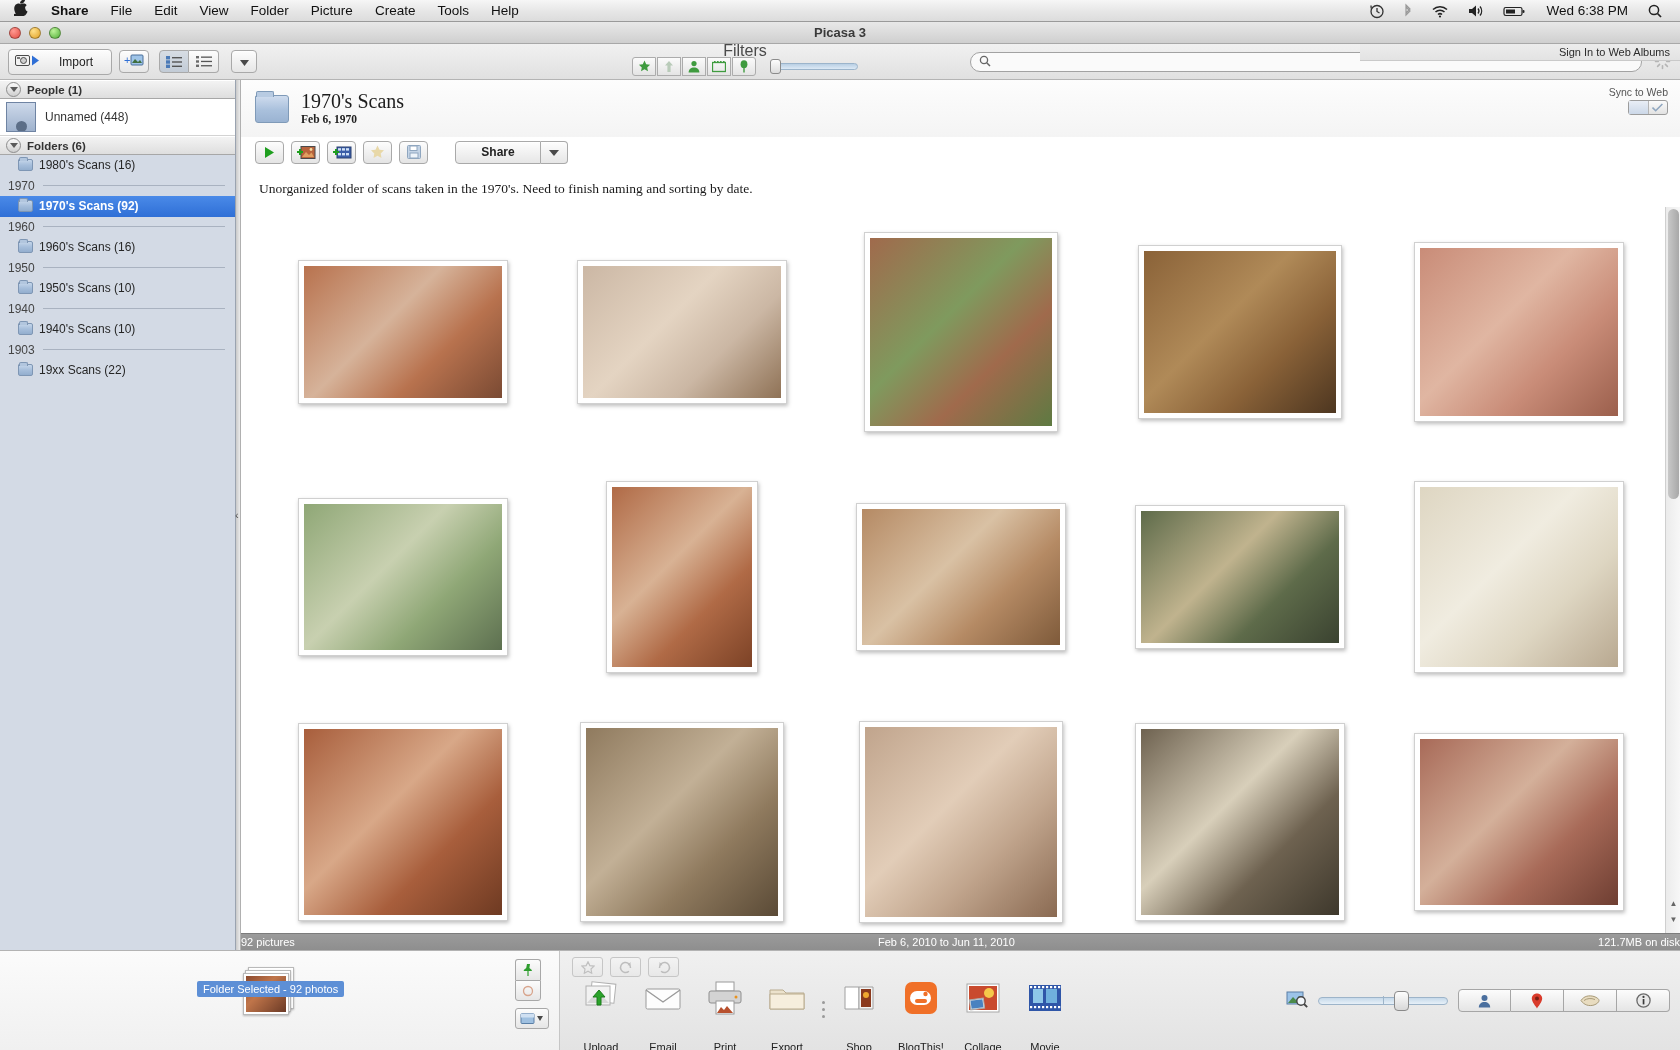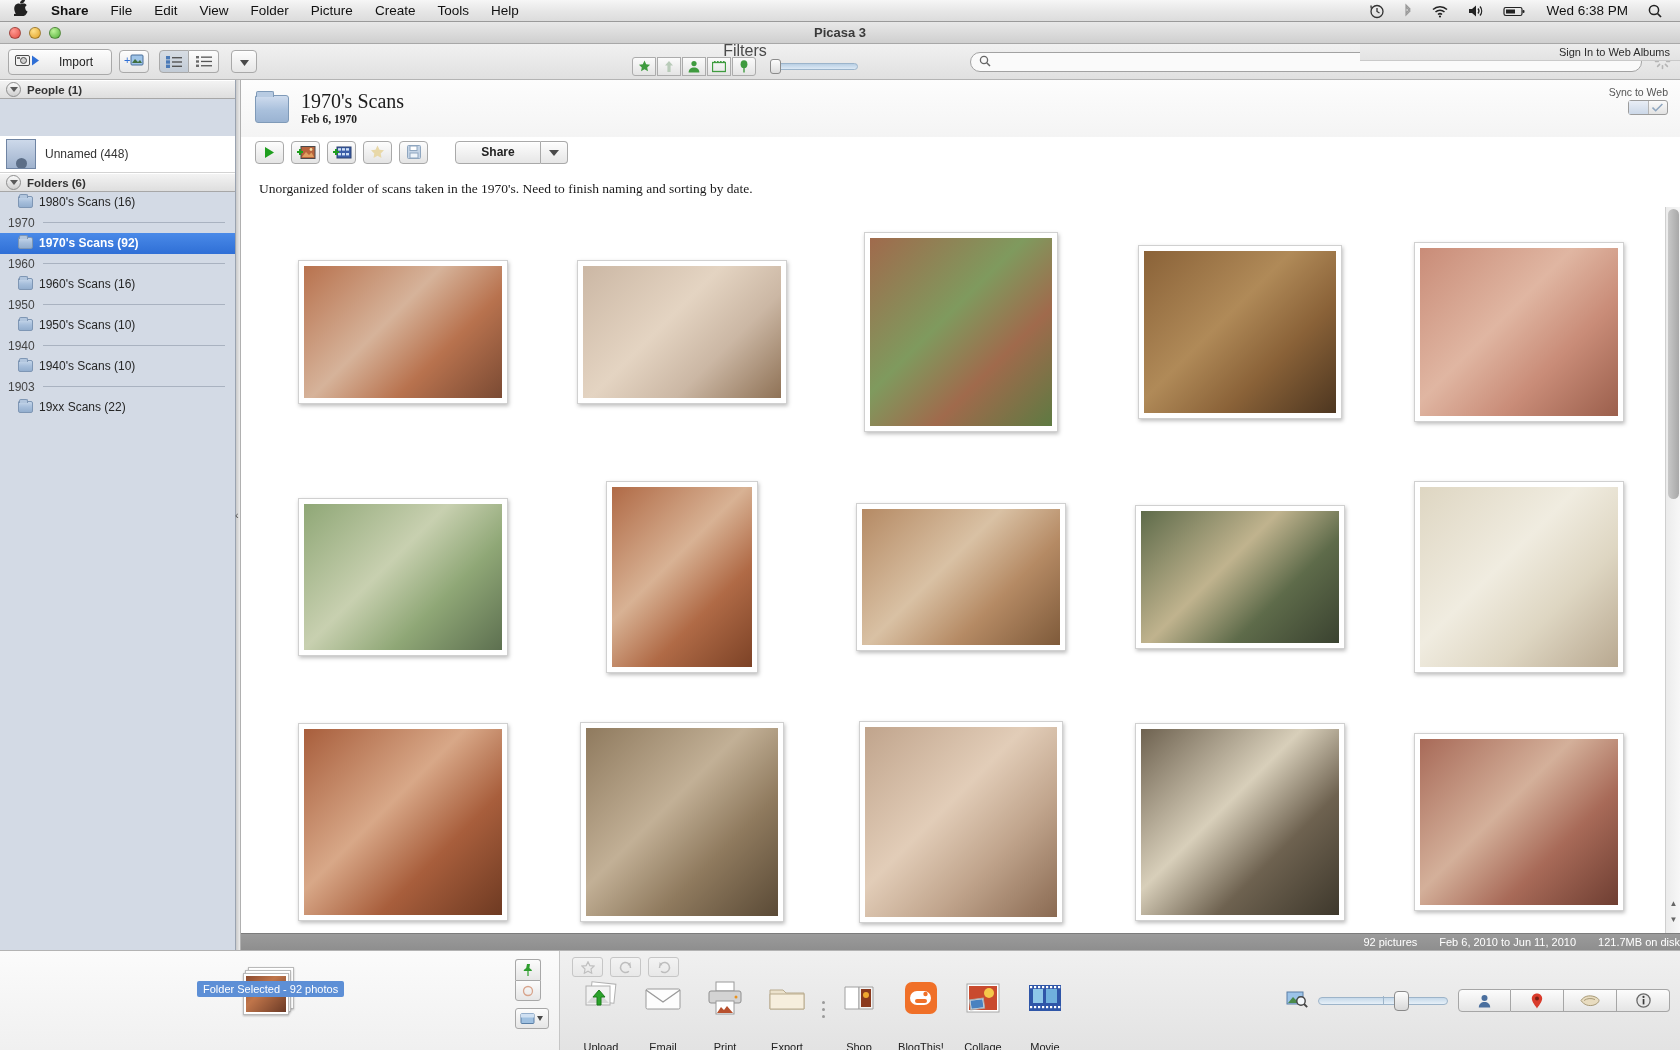--- a/index.html
+++ b/index.html
@@ -137,21 +137,21 @@
     border-top: 1px solid #fff; border-bottom: 1px solid #a7a7a7;
     font-size: 11.5px; font-weight: bold; color: #333;
   }
   .disc {
     width: 15px; height: 15px; border-radius: 50%;
     background: linear-gradient(to bottom,#fafafa,#cfcfcf);
     border: 1px solid #8d8d8d;
     display: flex; align-items: center; justify-content: center;
   }
   .disc::after { content:''; width:0;height:0;border-left:4px solid transparent;border-right:4px solid transparent;border-top:5px solid #5a5a5a; }
-  #people-list { background: #f9a8d4; margin-top: 37px; }
+  #people-list { background: #f9a8d4; }
   .person {
     height: 37px; display: flex; align-items: center; gap: 9px;
     padding-left: 6px; background:#fff; border-bottom: 1px solid #d3d3d3;
   }
   .person .av {
     width: 30px; height: 30px; border: 1px solid #6f84a3;
     background: linear-gradient(to bottom,#cdd9ea,#9fb2cd);
     display:flex;align-items:flex-end;justify-content:center;overflow:hidden;
   }
   .person .av .head { width: 11px; height: 11px; border-radius: 50%; background: #5c6e87; margin-bottom:-1px; position:relative; }
@@ -240,21 +240,21 @@
   
   #vscroll { position: absolute; right: 0; top: 0; width: 15px; height: 100%;
     background: linear-gradient(to right,#ebebeb,#f7f7f7); border-left: 1px solid #cfcfcf; }
   #vthumb { position: absolute; top: 2px; left: 2px; width: 11px; height: 290px; border-radius: 6px;
     background: linear-gradient(to right,#c8c8c8,#a8a8a8); }
   .sc-arrow { position:absolute; left:2px; width:11px; height:11px; display:flex;align-items:center;justify-content:center; font-size:8px; color:#666;}
 
   
   #statusbar {
     height: 17px; background: linear-gradient(to bottom,#9b9b9b,#8e8e8e);
-    display: flex; align-items: center; justify-content: flex-end; gap: 22px;
+    display: flex; align-items: center; justify-content: space-between; gap: 22px;
     color: #fff; font-size: 11px; border-top:1px solid #7c7c7c;
   }
 
   
   #bottombar {
     height: 100px; background: linear-gradient(to bottom,#f0f0f0 0%,#e3e3e3 100%);
     border-top: 1px solid #b3b3b3; display: flex; align-items: stretch; position: relative;
   }
   #tray { width: 560px; background: linear-gradient(to bottom,#fbfbfb,#f0f0f0);
     border-right: 1px solid #c6c6c6; position: relative; display:flex; align-items:center; }

